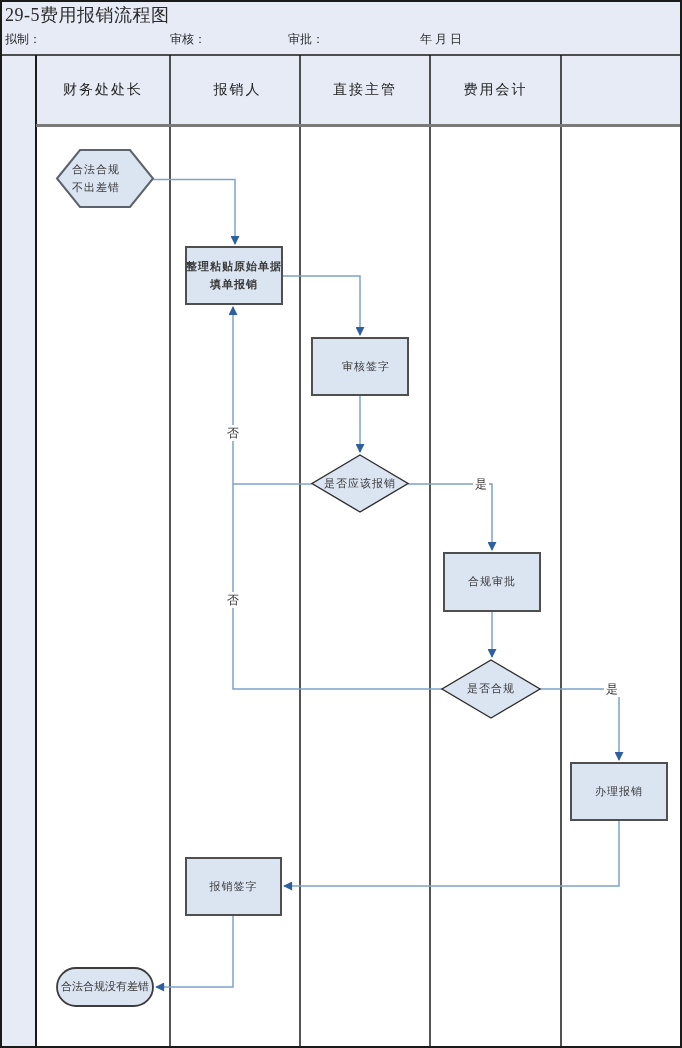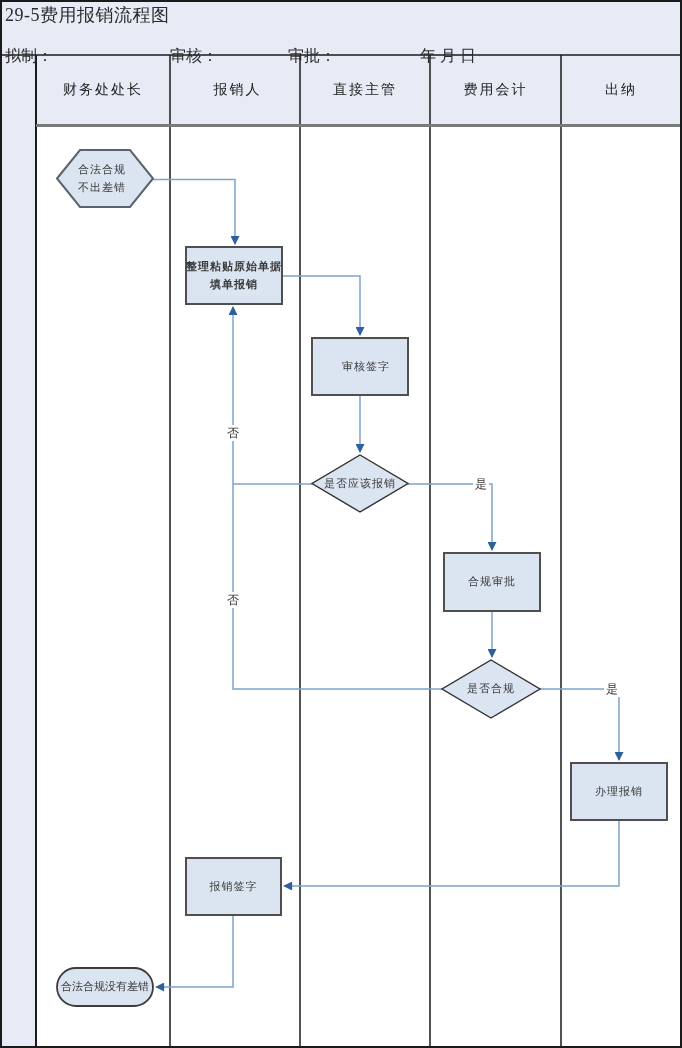--- a/index.html
+++ b/index.html
@@ -5,21 +5,21 @@
   html,body{margin:0;padding:0;background:#fff;}
   #stage{
     position:relative;width:682px;height:1048px;overflow:hidden;
     font-family:"Liberation Serif","DejaVu Serif",serif;color:#2b2b2b;background:#fff;padding-left:34px;
   }
   .bg{position:absolute;}
   .bg-blue{background:#e6ebf6;}
   #svg-layer{position:absolute;left:0;top:0;}
   .txt{position:absolute;display:flex;align-items:center;justify-content:center;text-align:center;}
   .title-line{position:absolute;left:5px;top:3px;font-size:18px;letter-spacing:.5px;white-space:nowrap;}
-  .meta-item{position:absolute;top:46px;font-size:16px;white-space:nowrap;}
+  .meta-item{position:absolute;top:31px;font-size:12px;white-space:nowrap;}
   .lane-head{font-size:14px;letter-spacing:2px;color:#222;}
   .node-label{font-size:11px;line-height:1.55;color:#3a3a3a;white-space:pre-line;letter-spacing:1px;}
   .edge-label{position:absolute;width:16px;height:16px;background:#fff;display:flex;align-items:center;
               justify-content:center;font-size:12px;color:#333;}
 </style>
 </head>
 <body>
 
 <div id="stage">
 
@@ -72,23 +72,22 @@
   <div class="title-line">29-5费用报销流程图</div>
   <span class="meta-item" style="left:5px;">拟制：</span>
   <span class="meta-item" style="left:170px;">审核：</span>
   <span class="meta-item" style="left:288px;font-family:Liberation Serif, serif;">审批：</span>
   <span class="meta-item" style="left:420px;">年 月 日</span>
 
   <div class="txt lane-head" style="left:36px;top:55px;width:134px;height:70px;">财务处处长</div>
   <div class="txt lane-head" style="left:170px;top:55px;width:135px;height:70px;">报销人</div>
   <div class="txt lane-head" style="left:430px;top:55px;width:131px;height:70px;">费用会计</div>
   <div class="txt lane-head" style="left:300px;top:55px;width:130px;height:70px;">直接主管</div>
-  <div class="txt lane-head" style="left:561px;top:55px;width:120px;height:70px;">出纳</div>
 
-  <div class="txt node-label" style="left:54px;top:150px;width:96px;height:57px;">合法合规
+  <div class="txt node-label" style="left:48px;top:150px;width:96px;height:57px;">合法合规
 不出差错</div>
   <div class="txt node-label" style="left:186px;top:247px;width:96px;height:57px;font-weight:bold;">整理粘贴原始单据
 填单报销</div>
   <div class="txt node-label" style="left:312px;top:338px;width:108px;height:57px;">审核签字</div>
   <div class="txt node-label" style="left:312px;top:455px;width:96px;height:57px;">是否应该报销</div>
   <div class="txt node-label" style="left:444px;top:553px;width:96px;height:58px;">合规审批</div>
   <div class="txt node-label" style="left:442px;top:660px;width:98px;height:58px;">是否合规</div>
   <div class="txt node-label" style="left:571px;top:763px;width:96px;height:57px;">办理报销</div>
   <div class="txt node-label" style="left:186px;top:858px;width:95px;height:57px;">报销签字</div>
   <div class="txt node-label" style="left:57px;top:968px;width:96px;height:38px;letter-spacing:0;">合法合规没有差错</div>

